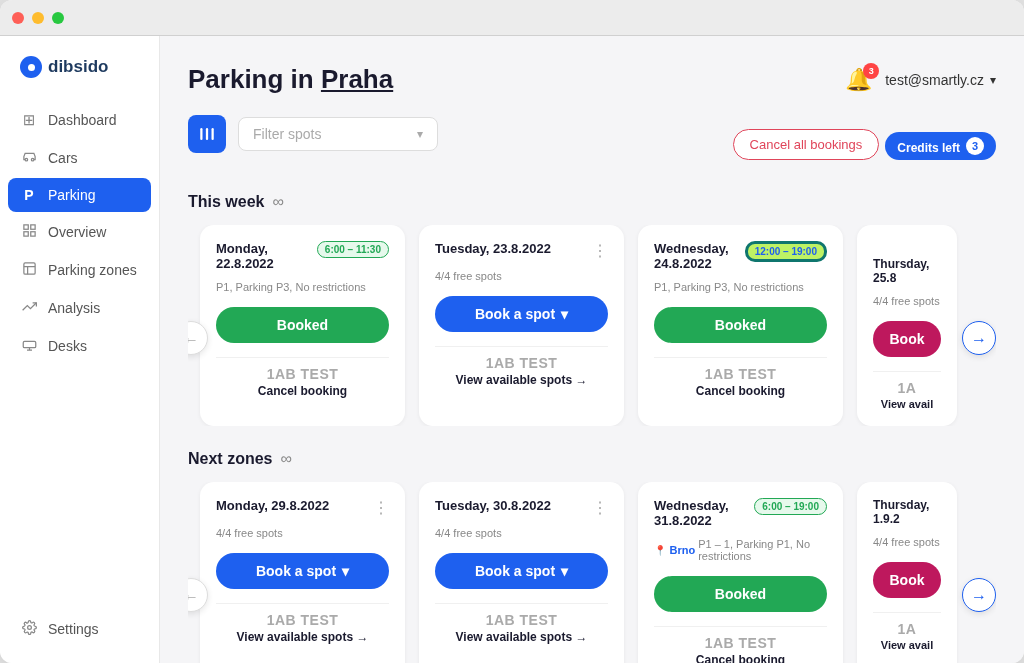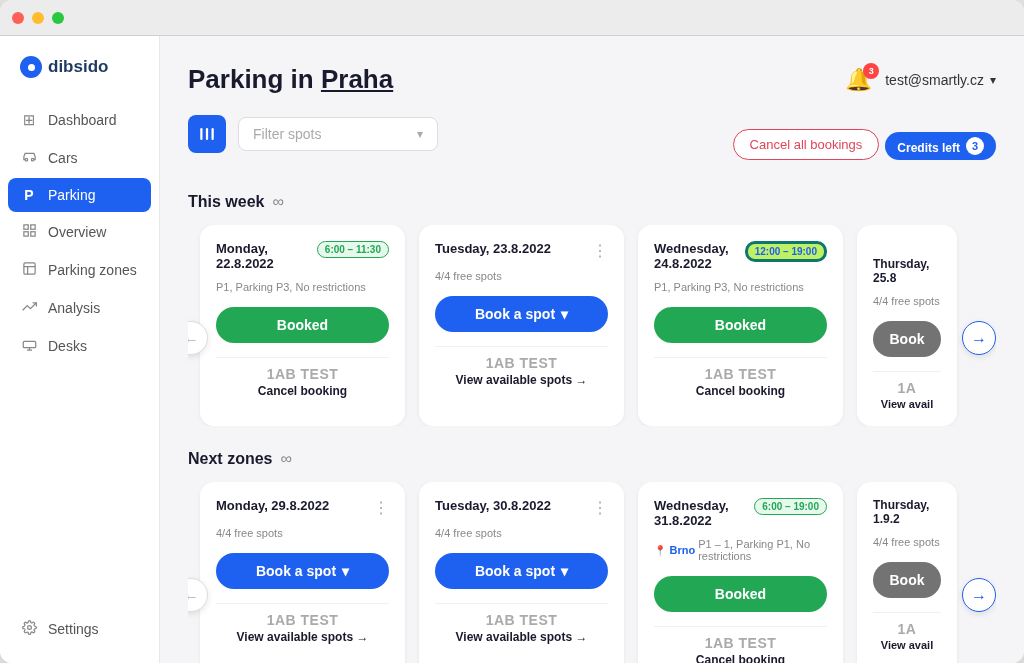--- a/index.html
+++ b/index.html
@@ -305,21 +305,21 @@
       font-size: 14px;
       font-weight: 600;
       cursor: pointer;
       margin: 6px 0;
       display: flex;
       align-items: center;
       justify-content: center;
       gap: 6px;
     }
     .btn-book-small {
-      background: #737373;
+      background: #be185d;
       color: #fff;
       border: none;
       border-radius: 24px;
       padding: 10px 16px;
       font-size: 14px;
       font-weight: 600;
       cursor: pointer;
       margin: 6px 0;
       display: flex;
       align-items: center;

